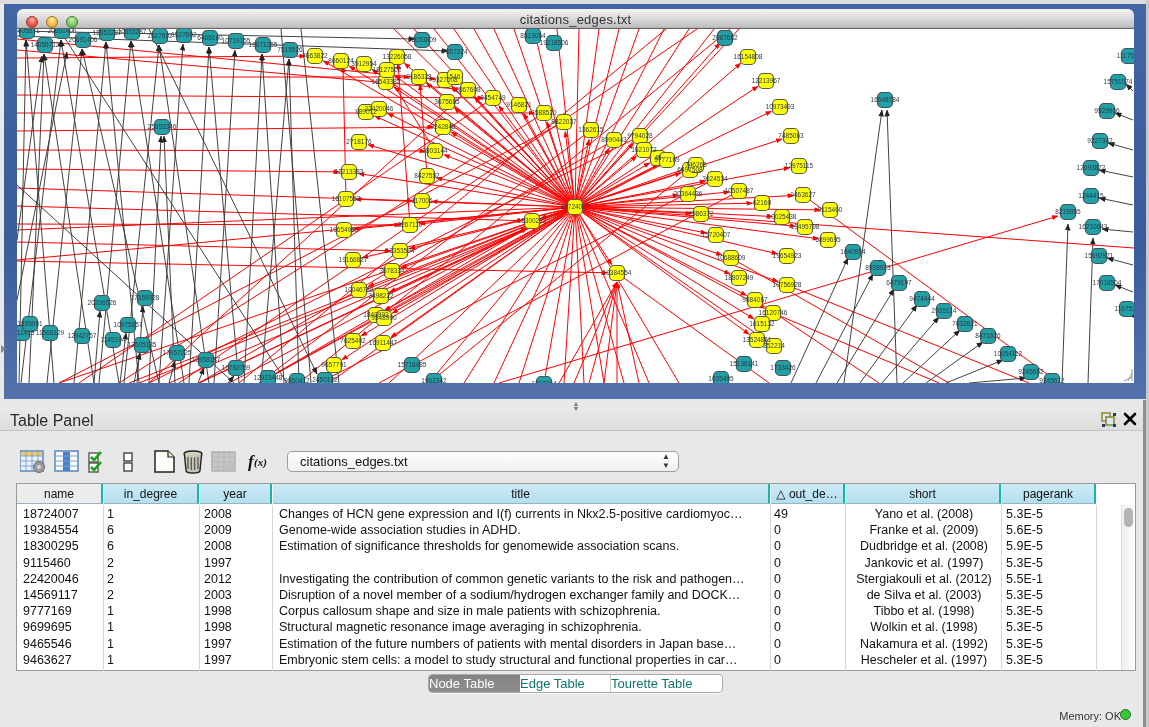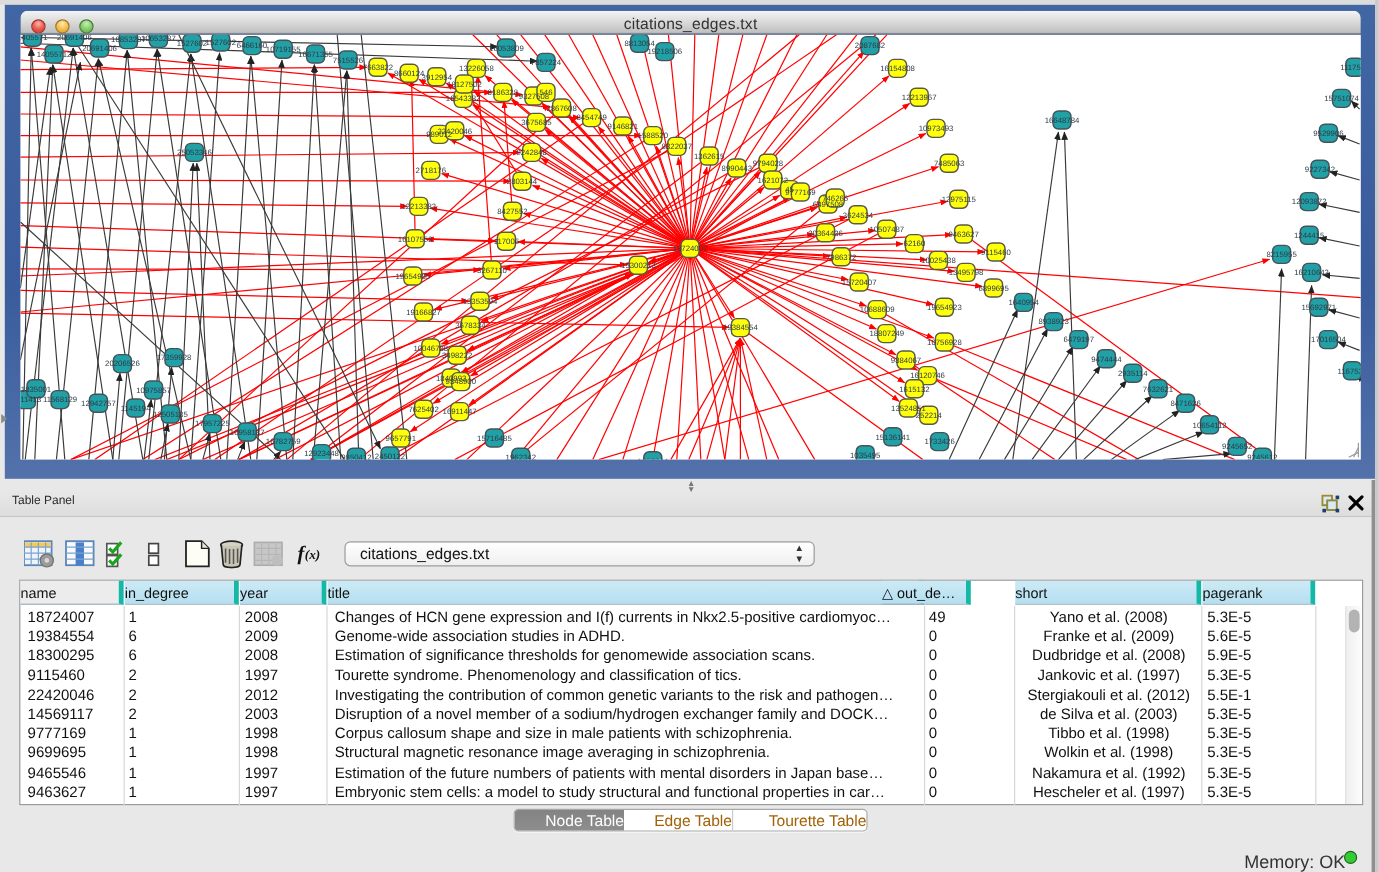--- a/index.html
+++ b/index.html
@@ -5,41 +5,41 @@
 #root{position:relative;width:1149px;height:699px}
 .abs{position:absolute}
 
 #blue{left:4px;top:4px;width:1142px;height:395px;background:linear-gradient(#4265a4,#3a5c9c 60%,#5372ab)}
 #win{left:17px;top:9px;width:1117px;height:374px}
 #titlebar{position:absolute;left:0;top:0;width:1117px;height:20px;border-radius:6px 6px 0 0;background:linear-gradient(#f4f4f4,#dcdcdc 45%,#c2c2c2 92%,#adadad);border-bottom:1px solid #636363}
 #title{position:absolute;width:100%;text-align:center;top:3px;font-size:13px;color:#333;letter-spacing:.2px}
 .tl{position:absolute;top:15.5px;width:12px;height:12px;border-radius:50%}
 
 #tp-head{left:0;top:408px;width:1143px;height:23px;background:linear-gradient(#e9e9e9,#dddddd);border-bottom:1px solid #c6c6c6}
-#tp-head span{position:absolute;left:10px;top:4px;font-size:10px;color:#2a2a2a}
+#tp-head span{position:absolute;left:10px;top:4px;font-size:16px;color:#2a2a2a}
 #toolzone{left:0;top:431px;width:1143px;height:296px;background:#e8e8e8}
 #combo{position:absolute;left:287px;top:451px;width:392px;height:21px;background:linear-gradient(#ffffff,#efefef);border:1px solid #9e9e9e;border-radius:5px;font-size:13px;color:#111;line-height:19px;padding-left:12px}
 #combo .arr{position:absolute;right:8px;top:0;font-size:8px;color:#333;line-height:9px}
 #tablebox{position:absolute;left:16px;top:483px;width:1120px;height:188px;background:#fff;border:1px solid #9a9a9a}
 #thead{position:absolute;left:0;top:0;height:21px;width:1118px;font-size:12px;color:#111}
-#thead .h{position:absolute;top:0;height:20px;background:linear-gradient(#cdeaf6,#b4dff0);border-right:4px solid #14b8a6;border-bottom:1px solid #9bb3bd;text-align:left;line-height:20px}
+#thead .h{position:absolute;top:0;height:20px;background:linear-gradient(#cdeaf6,#b4dff0);border-right:2px solid #14b8a6;border-bottom:1px solid #9bb3bd;text-align:center;line-height:20px}
 #tbody{position:absolute;left:0;top:22px;width:1118px;font-size:12.5px;color:#111}
 .tr{position:relative;height:16.2px;line-height:16.2px;white-space:nowrap}
 .tr div{position:absolute;top:0;height:16.2px;overflow:hidden}
 .c0{left:6px;width:80px}.c1{left:90px;width:90px}.c2{left:187px;width:70px}
 .c3{left:262px;width:492px}.c4{left:757px;width:70px}
 .c5{left:829px;width:156px;text-align:center}.c6{left:989px;width:100px}
 .vline{position:absolute;top:21px;height:166px;width:1px;background:#d7d7d7}
 #vsb{position:absolute;right:1px;top:21px;width:13px;height:165px;background:linear-gradient(90deg,#efefef,#fbfbfb);border-left:1px solid #ddd}
 #vsb .thumb{position:absolute;left:2px;top:3px;width:9px;height:19px;border-radius:5px;background:#b3b3b3}
 #tabs{position:absolute;left:428px;top:674px;height:19px;border:1px solid #a9a9a9;border-radius:4px;overflow:hidden;font-size:13px;background:#fff;box-shadow:0 1px 0 rgba(255,255,255,.7)}
-#tabs div{float:left;height:19px;line-height:18px;text-align:right}
+#tabs div{float:left;height:19px;line-height:18px;text-align:left}
 #tabs .sel{background:linear-gradient(#838383,#8f8f8f);color:#fff;width:91px}
-#tabs .ns{color:#a16207}
-#mem{position:absolute;right:28px;top:710px;font-size:15px;color:#333}
+#tabs .ns{color:#0f766e}
+#mem{position:absolute;right:28px;top:710px;font-size:11px;color:#333}
 #memdot{position:absolute;left:1120px;top:709px;width:11px;height:11px;border-radius:50%;background:#35cb35;border:1.5px solid #1c6b1c}
 
 #rframe1{left:1143px;top:400px;width:3px;height:327px;background:#8f8f8f}
 #rframe2{left:1146px;top:0;width:3px;height:727px;background:#c9c9c9}
 #topframe{left:0;top:0;width:1149px;height:4px;background:#dcdcdc}
 #divmark{left:570px;top:401px;width:12px;height:6px;color:#777;font-size:7px;line-height:5px;text-align:center}
 </style></head><body>
 <div id="root">
 <div id="topframe" class="abs"></div>
 <div id="blue" class="abs"></div>
@@ -621,21 +621,21 @@
         <text x="6" y="16" font-family="Liberation Serif, serif" font-style="italic" font-weight="bold" font-size="11" fill="#111">(x)</text>
       </g>
 </svg>
 <div id="combo" class="abs">citations_edges.txt<span class="arr">▲<br>▼</span></div>
 <div id="tablebox" class="abs">
   <div id="thead">
     <div class="h" style="left:0;width:86px;background:#ececec">name</div>
     <div class="h" style="left:87px;width:95px">in_degree</div>
     <div class="h" style="left:183px;width:72px">year</div>
     <div class="h" style="left:256px;width:497px">title</div>
-    <div class="h" style="left:718px;width:74px">△ out_de…</div>
+    <div class="h" style="left:754px;width:74px">△ out_de…</div>
     <div class="h" style="left:829px;width:155px">short</div>
     <div class="h" style="left:985px;width:94px">pagerank</div>
   </div>
   <div class="vline" style="left:86px"></div>
   <div class="vline" style="left:182px"></div>
   <div class="vline" style="left:255px"></div>
   <div class="vline" style="left:753px"></div>
   <div class="vline" style="left:828px"></div>
   <div class="vline" style="left:984px"></div>
   <div class="vline" style="left:1079px"></div>
@@ -664,21 +664,20 @@
           <div class="c2">2008</div>
           <div class="c3">Estimation of significance thresholds for genomewide association scans.</div>
           <div class="c4">0</div>
           <div class="c5">Dudbridge et al. (2008)</div>
           <div class="c6">5.9E-5</div>
         </div>
         <div class="tr">
           <div class="c0">9115460</div>
           <div class="c1">2</div>
           <div class="c2">1997</div>
-          <div class="c3">Tourette syndrome. Phenomenology and classification of tics.</div>
           <div class="c4">0</div>
           <div class="c5">Jankovic et al. (1997)</div>
           <div class="c6">5.3E-5</div>
         </div>
         <div class="tr">
           <div class="c0">22420046</div>
           <div class="c1">2</div>
           <div class="c2">2012</div>
           <div class="c3">Investigating the contribution of common genetic variants to the risk and pathogen…</div>
           <div class="c4">0</div>

